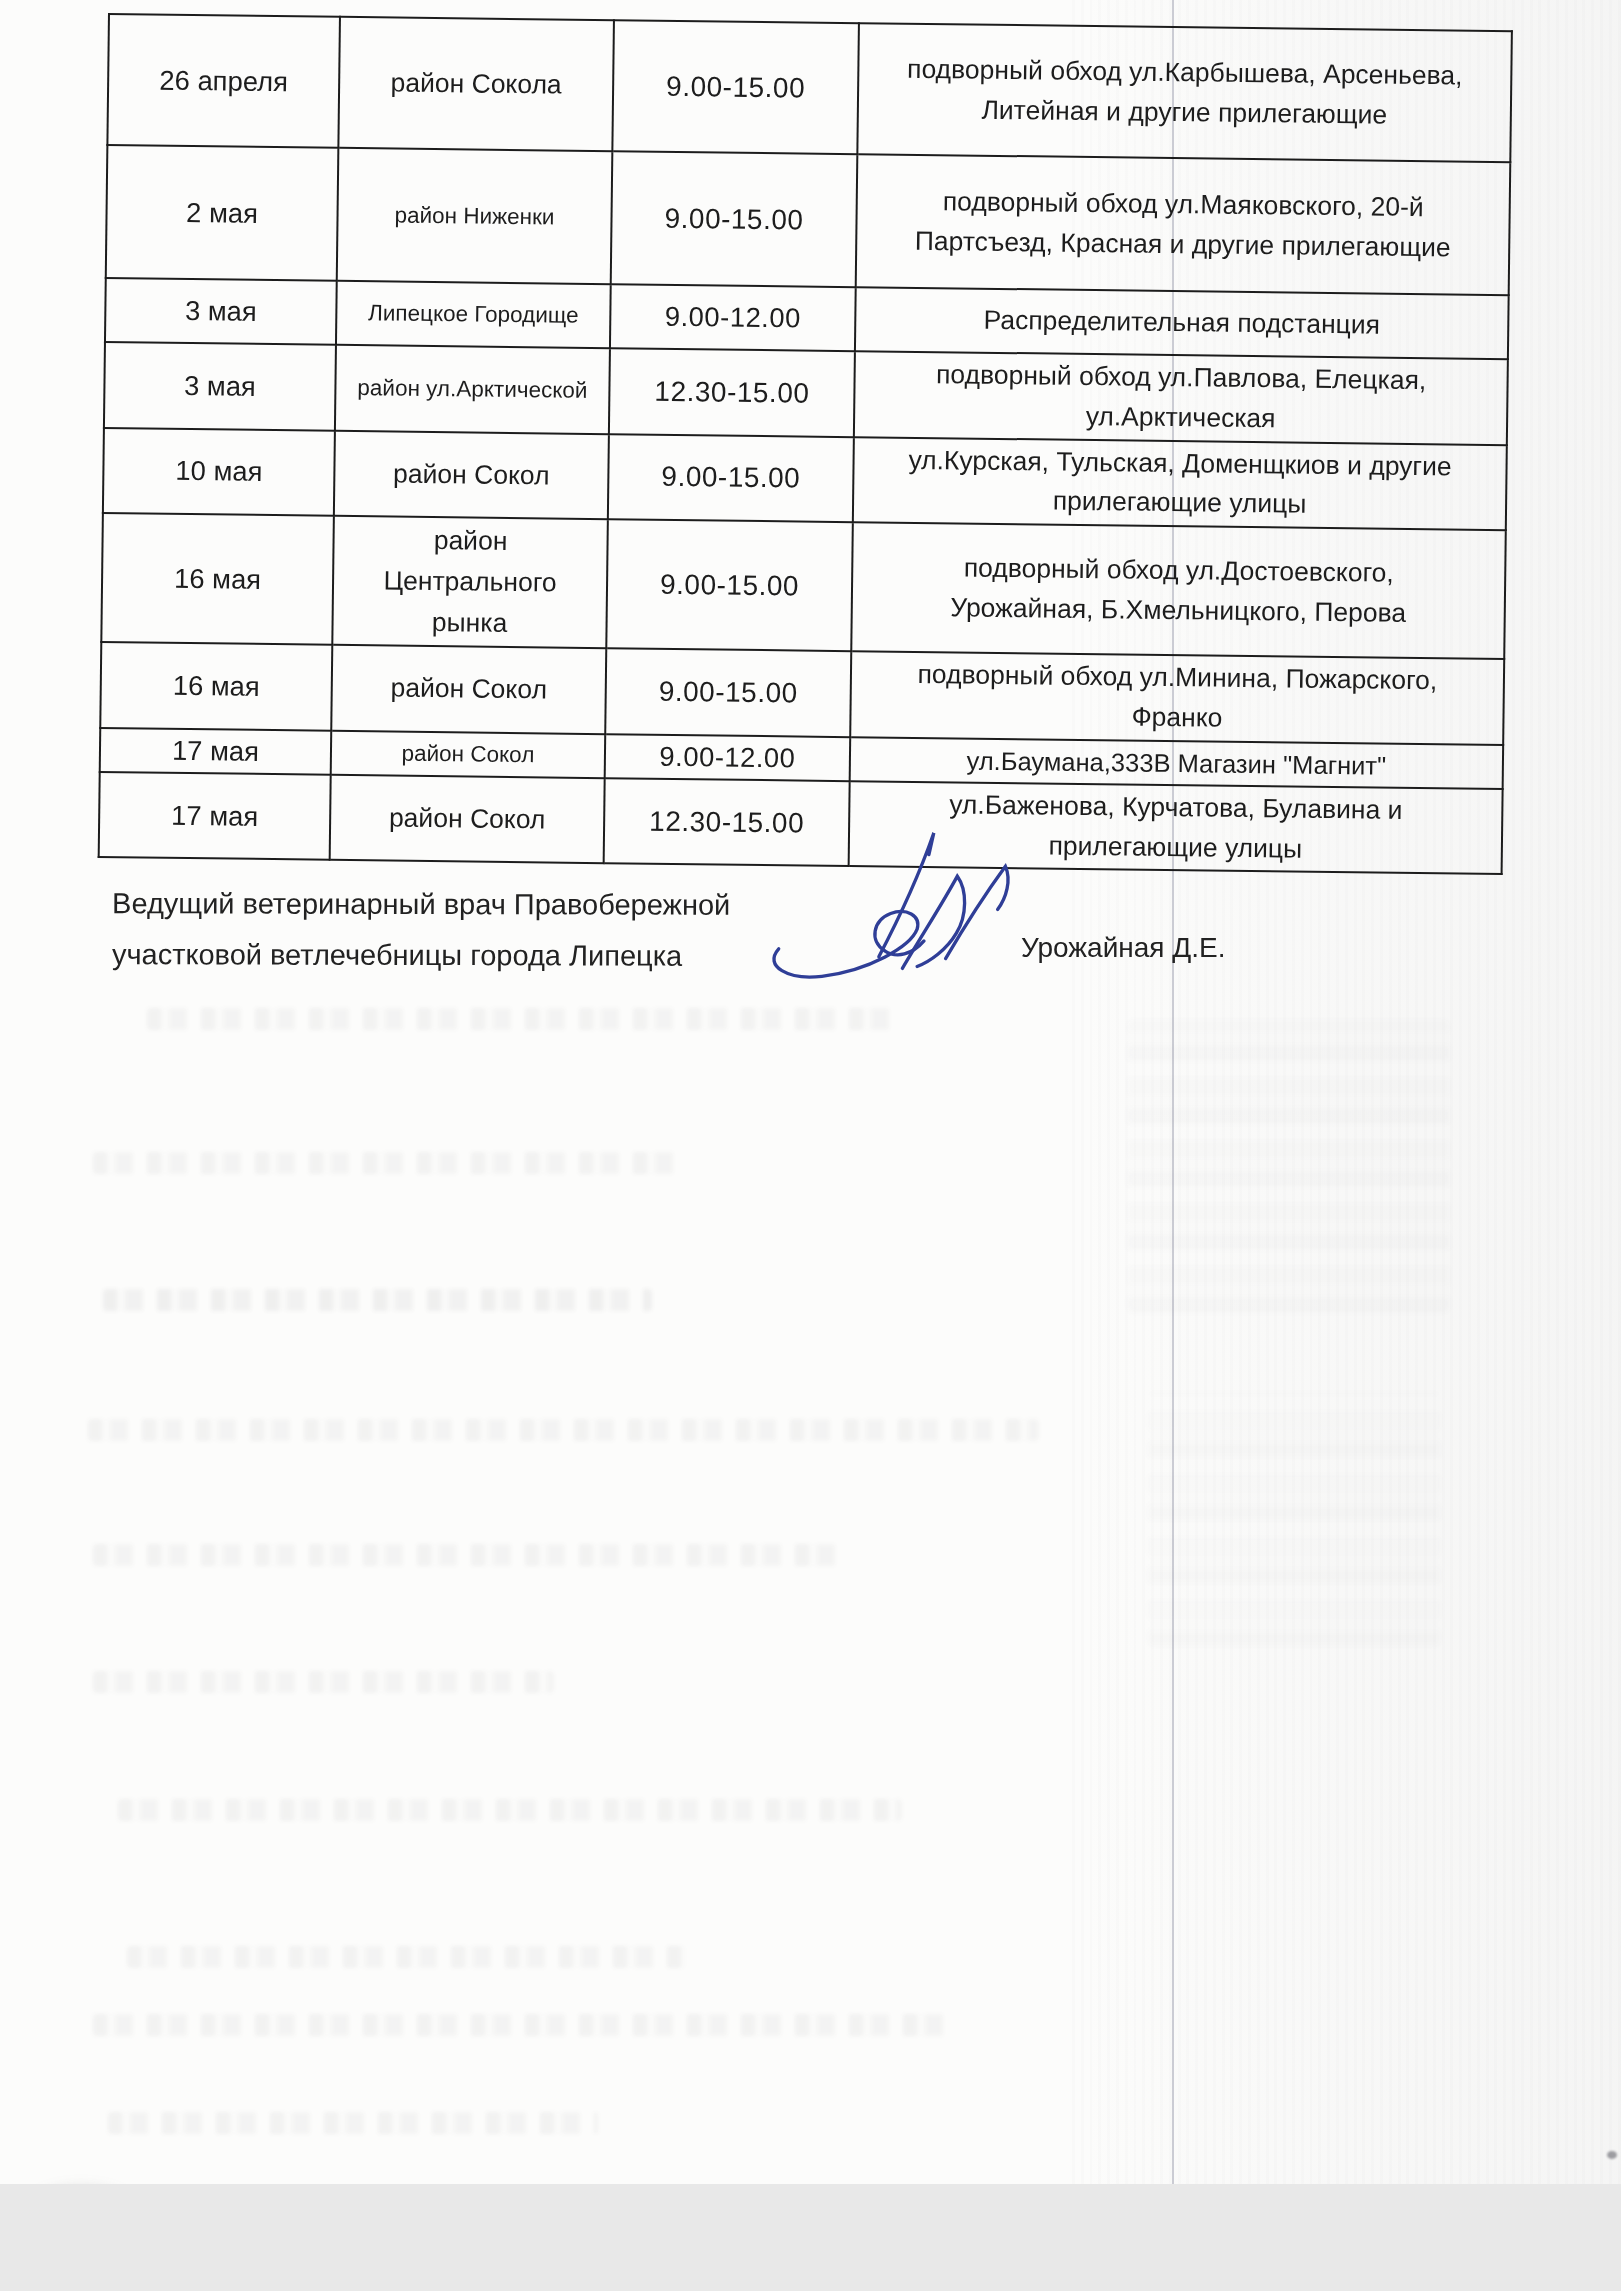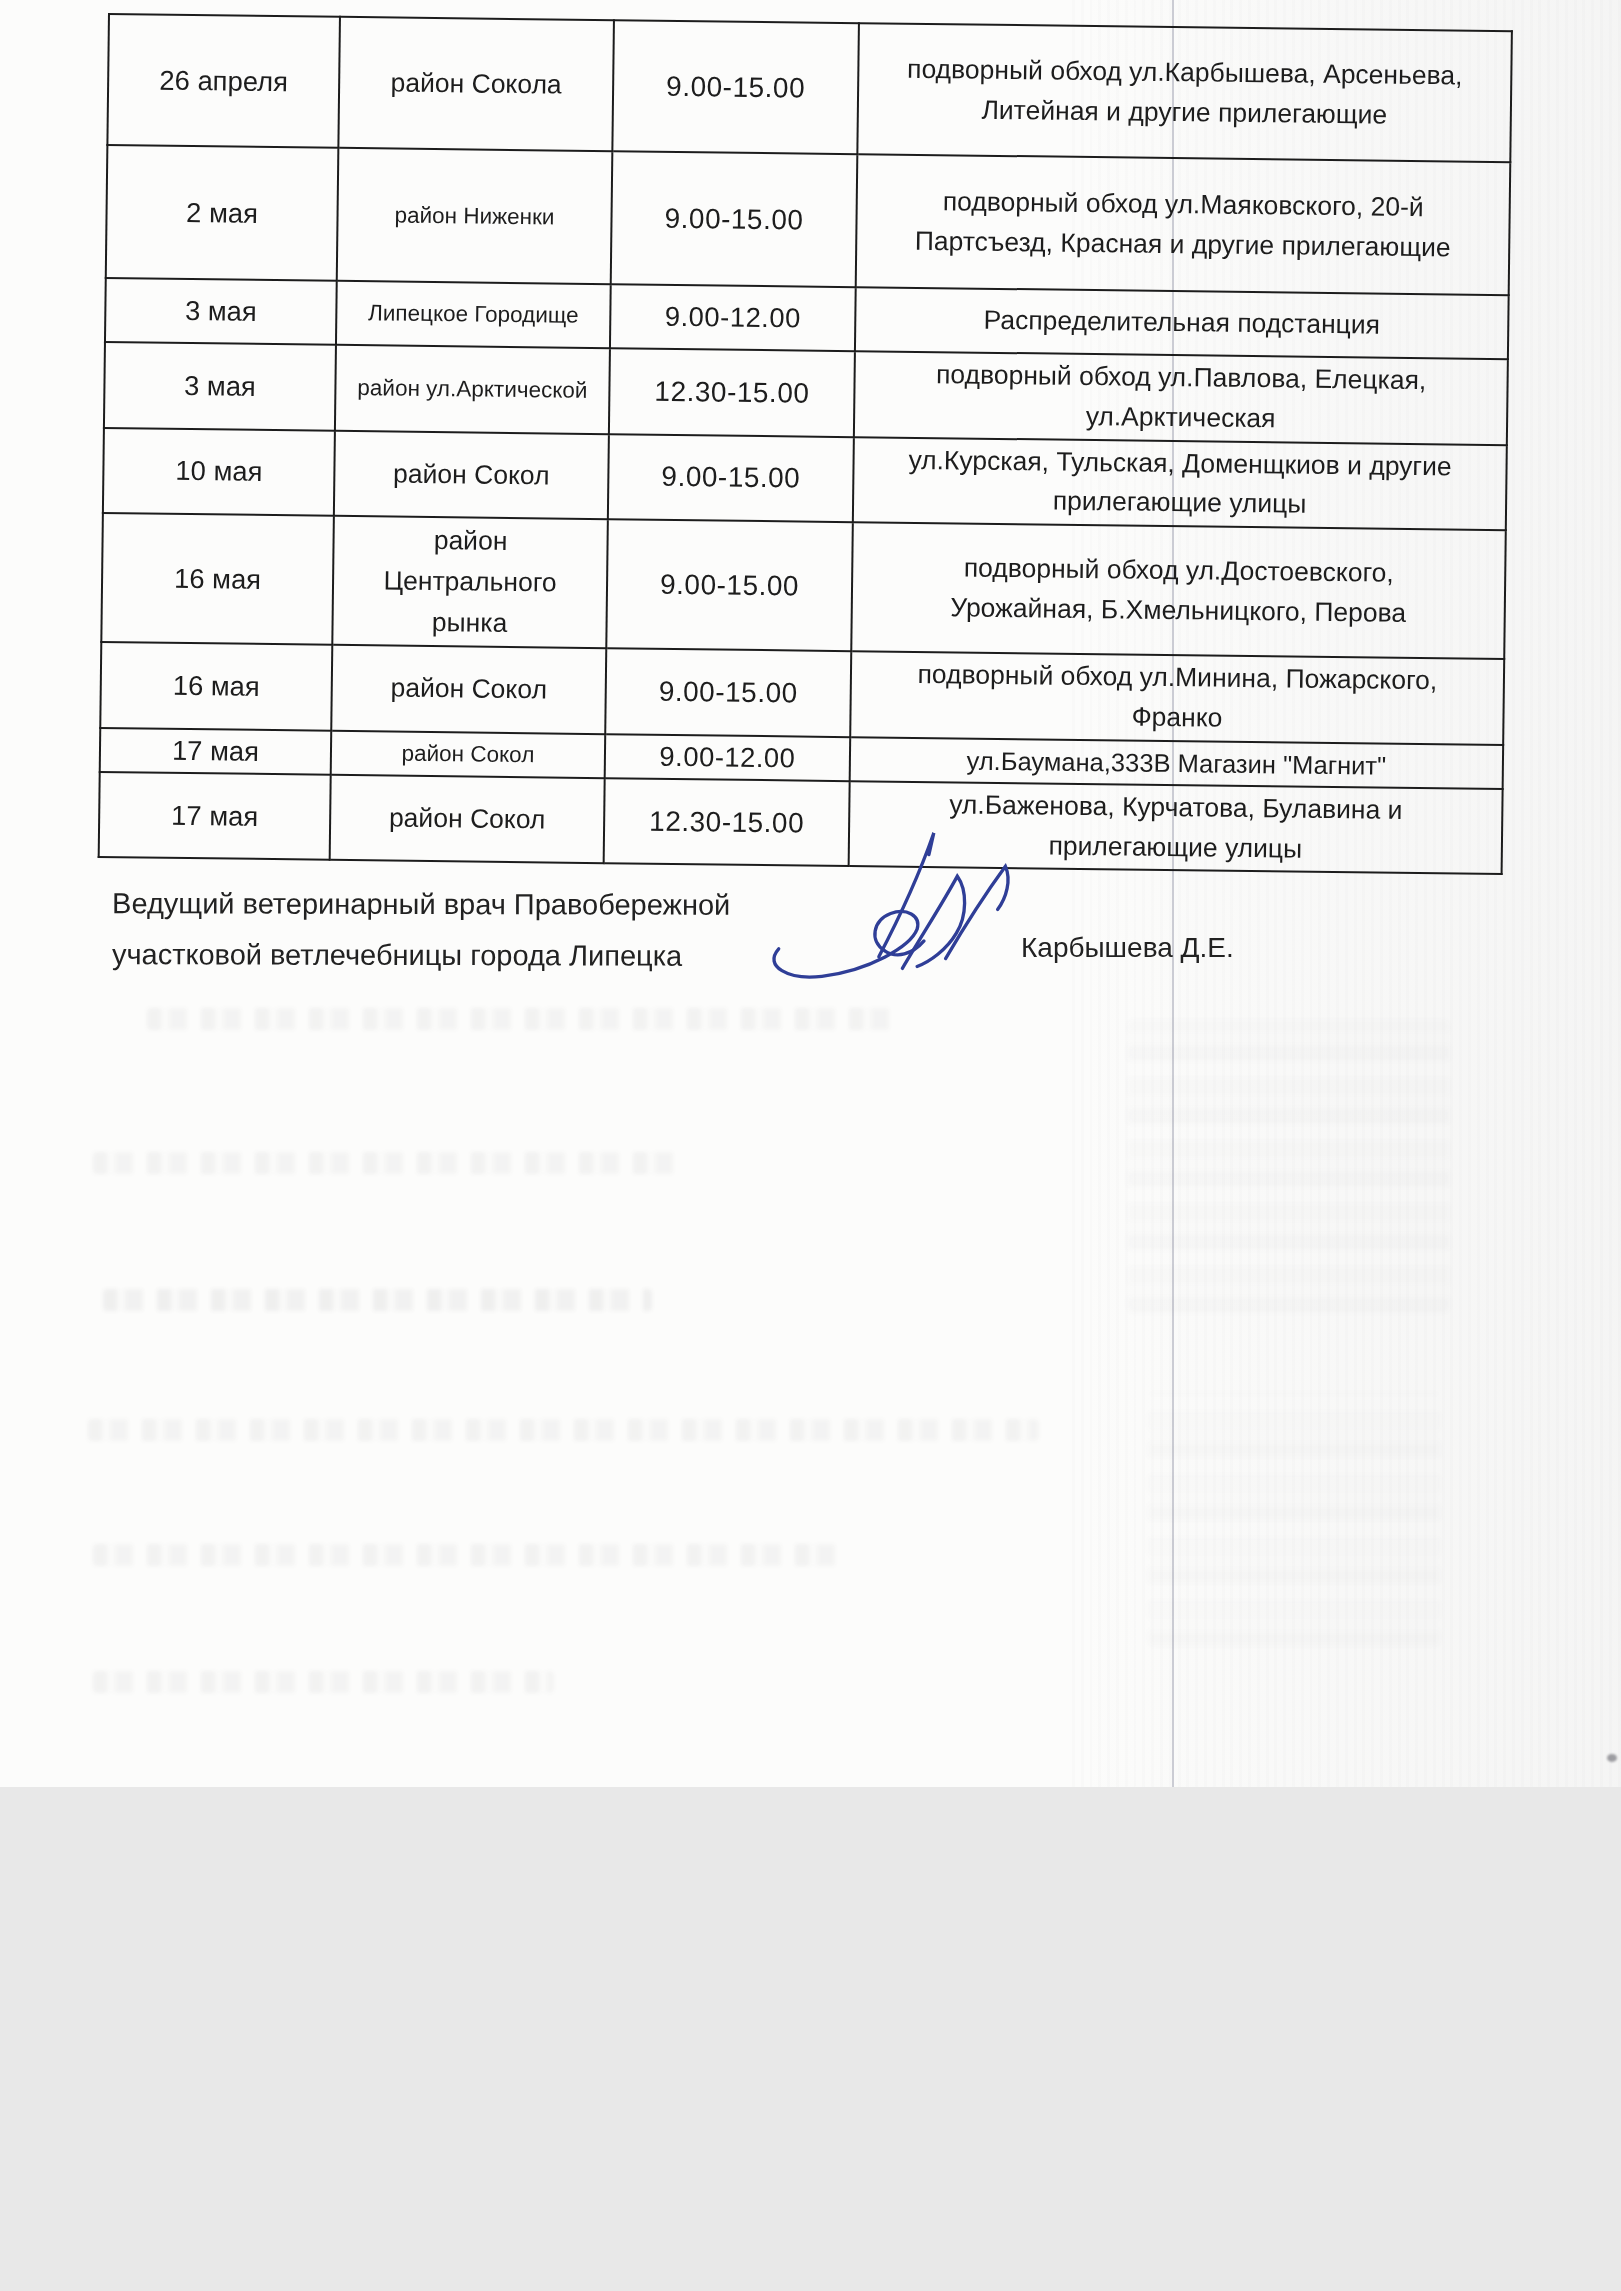--- a/index.html
+++ b/index.html
@@ -1,18 +1,18 @@
 <!DOCTYPE html>
 <html lang="ru"><head>
 <meta charset="utf-8">
 <style>
   html,body{margin:0;padding:0;background:#e8e8e8;}
   .page{
     position:relative;
-    width:1621px;height:1787px;
+    width:1621px;height:2184px;
     background:#fcfcfb;
     overflow:hidden;
     font-family:"Liberation Sans","DejaVu Sans",sans-serif;
     color:#1f1f1f;
   }
   
   .right-texture{
     position:absolute;top:0;right:0;width:549px;height:100%;
     background:
       linear-gradient(90deg, rgba(110,110,120,0) 0%, rgba(110,110,120,0.03) 55%, rgba(110,110,120,0.05) 100%),
@@ -178,21 +178,21 @@
 
   <svg class="signature" viewBox="0 0 272 168" fill="none" xmlns="http://www.w3.org/2000/svg">
     <g stroke="#2f3e97" stroke-width="3.4" stroke-linecap="round" fill="none">
       <path d="M16,122 C0,140 26,154 60,150 C108,144 150,120 157,102 C161,88 146,80 130,86 C112,93 108,114 124,124 C136,132 152,128 164,114"></path>
       <path d="M118,130 C138,92 160,44 174,4 L169,26"></path>
       <path d="M142,142 C162,108 184,74 198,48 C208,62 208,88 197,106 C187,123 170,135 157,140"></path>
       <path d="M186,132 C206,98 228,64 247,38 C253,52 248,70 239,82"></path>
     </g>
   </svg>
 
-  <div class="signer">Карбышева Д.Е.</div>
+  <div class="signer">Урожайная Д.Е.</div>
 
   <div class="ghost" style="left:147px;top:1008px;width:745px;"></div>
   <div class="ghost" style="left:93px;top:1152px;width:588px;"></div>
   <div class="ghost" style="left:103px;top:1289px;width:549px;opacity:0.7;"></div>
   <div class="ghost" style="left:88px;top:1419px;width:951px;"></div>
   <div class="ghost" style="left:93px;top:1544px;width:755px;"></div>
   <div class="ghost" style="left:93px;top:1671px;width:461px;"></div>
   <div class="ghost" style="left:118px;top:1799px;width:784px;"></div>
   <div class="ghost" style="left:127px;top:1946px;width:559px;"></div>
   <div class="ghost" style="left:93px;top:2014px;width:863px;"></div>

